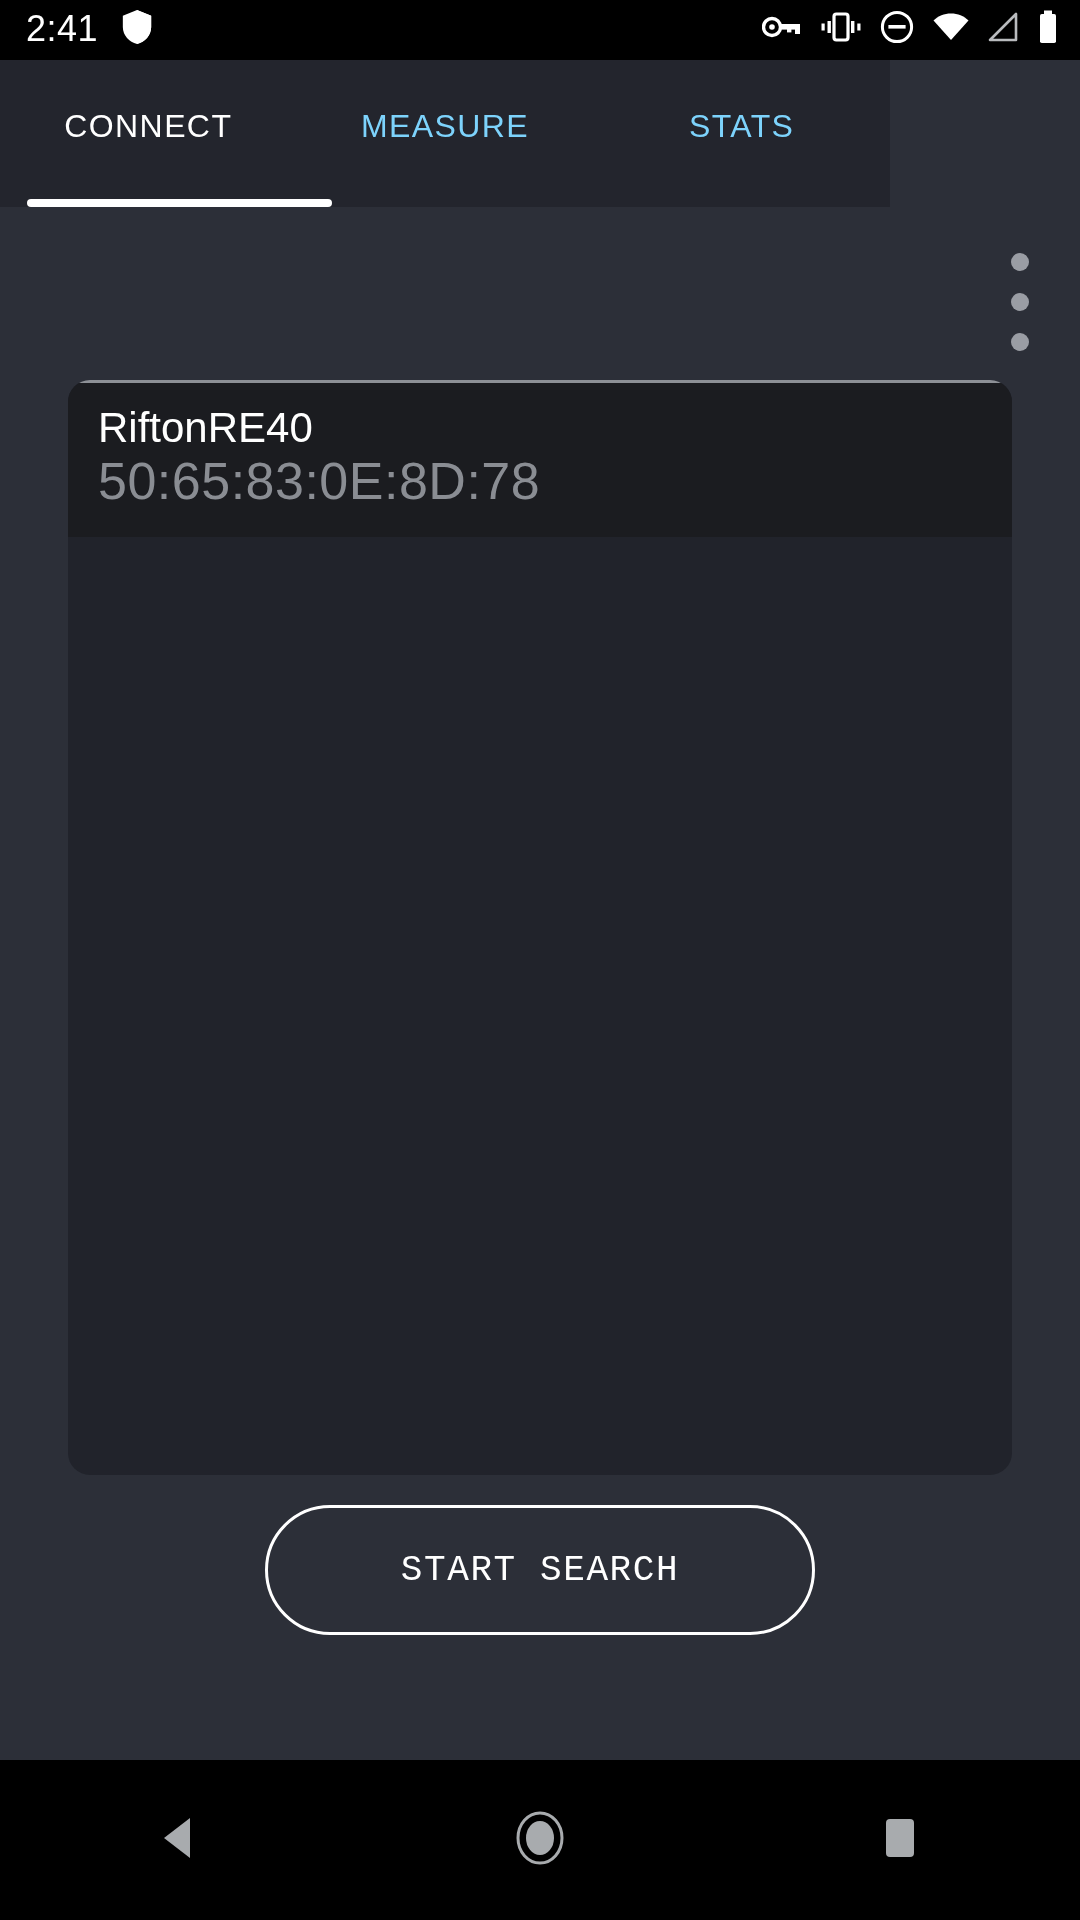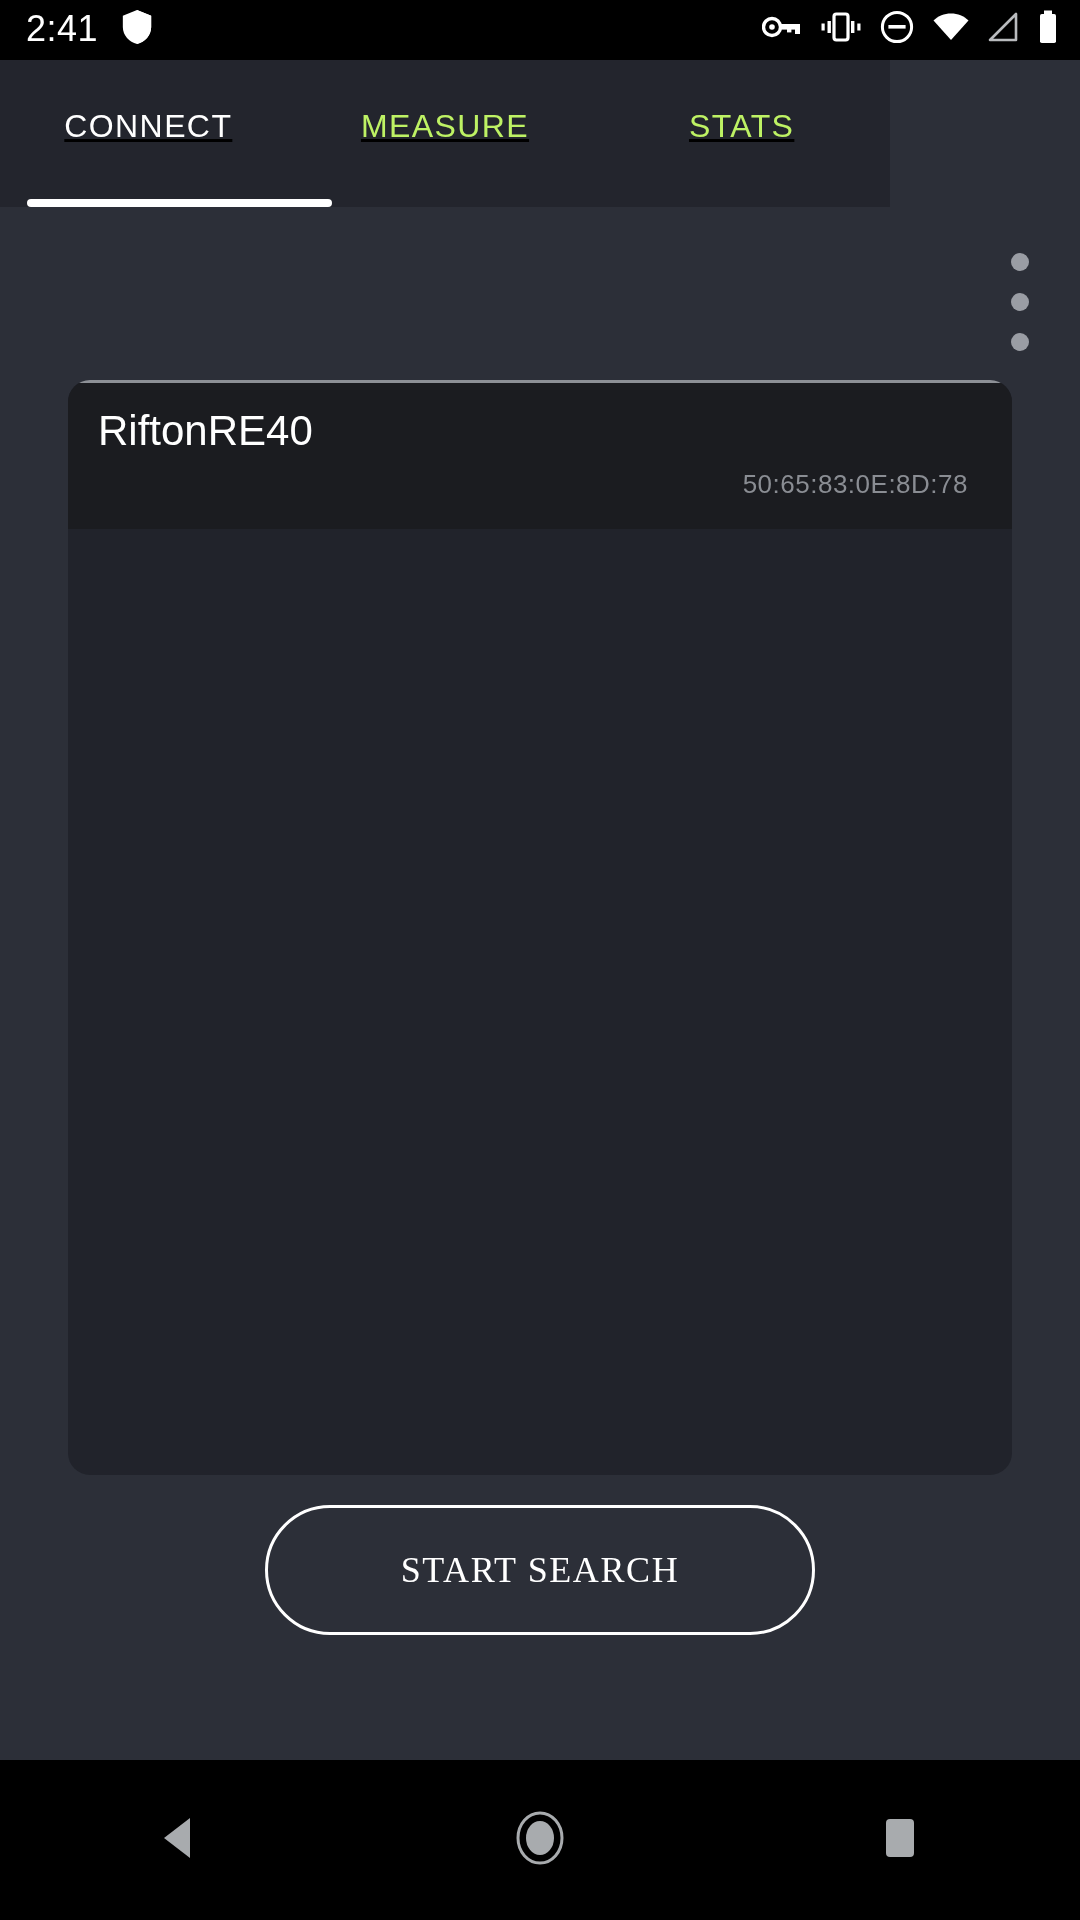--- a/index.html
+++ b/index.html
@@ -19,29 +19,29 @@
   }
   #status-left { display:flex; align-items:center; gap:22px; }
   #clock { color:#fff; font-size:36px; letter-spacing:0.5px; line-height:1; }
   #status-right { display:flex; align-items:center; gap:18px; }
   .sicon { display:block; }
 
   
   #tab-bar {
     position:absolute; left:0; top:60px; width:890px; height:147px;
     background:#23252d;
-    display:flex; align-items:flex-end;text-decoration:underline;
+    display:flex; align-items:flex-end;
   }
   .tab {
     flex:1 1 0; height:147px; position:relative;
     display:flex; align-items:center; justify-content:center;
     padding-bottom:14px;
   }
   .tab-label {
-    font-size:32px; letter-spacing:1.4px; color:#bef264;
+    font-size:32px; letter-spacing:1.4px; color:#7dd3fc;
   }
   .tab.active .tab-label { color:#ffffff; }
   .tab-underline {
     position:absolute; bottom:0; left:27px; width:305px; height:8px;
     background:#ffffff; border-radius:4px;
   }
 
   
   #content {
     position:absolute; left:0; top:207px; width:1080px; height:1553px;
@@ -77,33 +77,33 @@
   .device-row {
     background:#1b1c20;
     padding:22px 44px 26px 30px;
     min-height:146px;
     display:flex; flex-direction:column; justify-content:center;
   }
   .device-name {
     color:#ffffff; font-size:42px; line-height:1.1;
   }
   .device-mac {
-    color:#8a8d93; font-size:26px; text-align:right; margin-top:14px;
+    color:#8a8d93; font-size:52px; text-align:left; 
     letter-spacing:0.5px;
   }
 
   
   #start-search-button {
     position:absolute; left:265px; top:1298px;
     width:550px; height:130px;
     border:3px solid #ffffff;
     border-radius:65px;
     background:transparent;
     color:#ffffff; font-size:36px; letter-spacing:1.6px;
-    font-family:Liberation Serif, serif;
+    font-family:Liberation Mono, monospace;
     display:flex; align-items:center; justify-content:center;
     cursor:pointer;
   }
 
   
   #nav-bar {
     position:absolute; left:0; top:1760px; width:1080px; height:160px;
     background:#000;
     display:flex; align-items:center; justify-content:space-around;
   }

